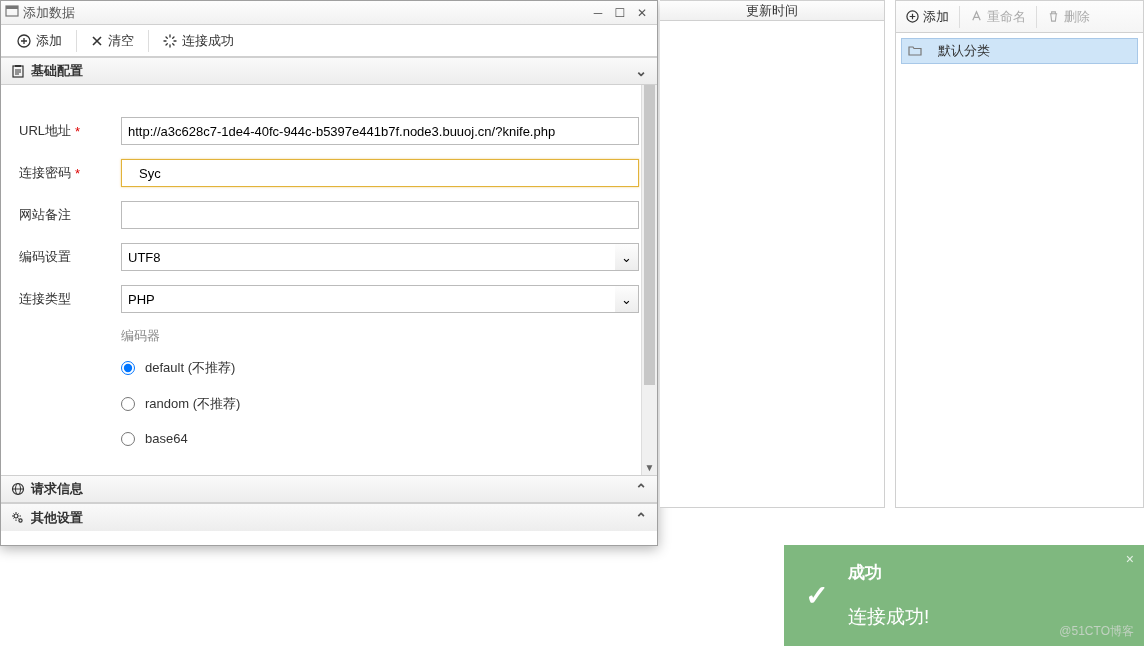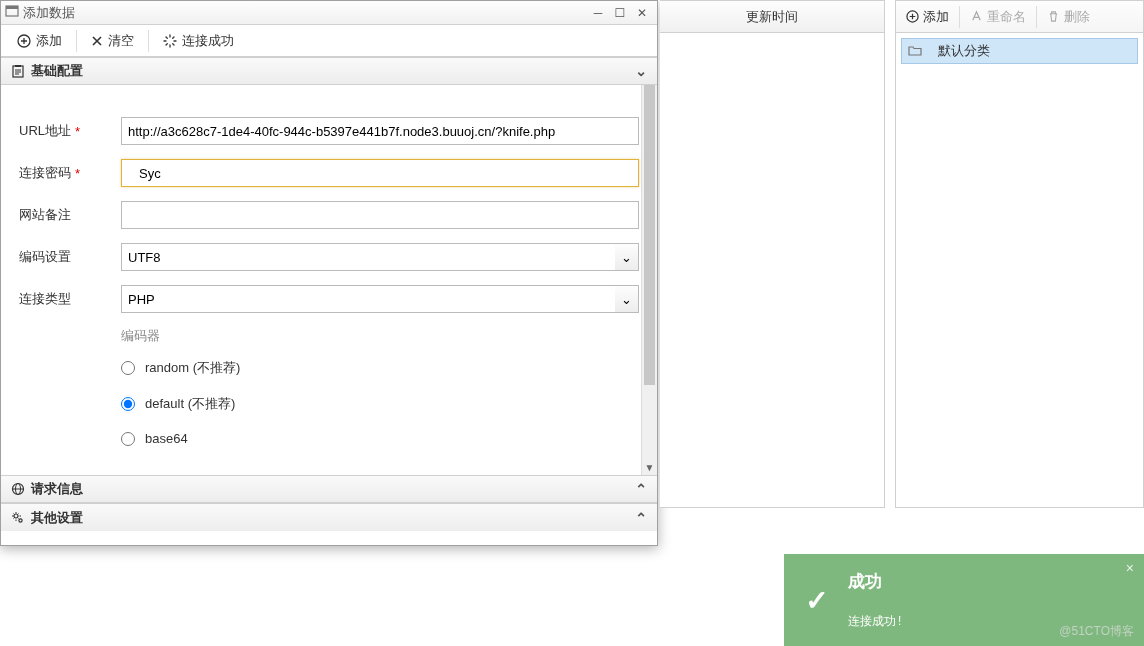--- a/index.html
+++ b/index.html
@@ -119,21 +119,21 @@
     
     .mid-panel {
       position: absolute;
       left: 660px; top: 0;
       width: 225px; height: 508px;
       border: 1px solid #d0d0d0;
       border-left: none;
       background: #fff;
     }
     .mid-head {
-      height: 32px;
+      height: 20px;
       background: linear-gradient(#fdfdfd,#f0f0f0);
       border-bottom: 1px solid #d0d0d0;
       display:flex; align-items:center; justify-content:center;
       color:#333;
     }
     
     .right-panel {
       position: absolute;
       left: 895px; top: 0; right: 0; height: 508px;
       border: 1px solid #d0d0d0;
@@ -173,21 +173,21 @@
       color: #fff;
       padding: 16px 18px;
       display: flex; align-items: center; gap: 16px;
     }
     .toast .check {
       width: 30px; height: 30px;
       display: flex; align-items:center; justify-content:center;
       font-size: 28px; font-weight: bold;
     }
     .toast-body .t1 { font-size: 17px; font-weight: bold; margin-bottom: 20px; }
-    .toast-body .t2 { font-size: 12px; font-family: Liberation Mono, monospace; }
+    .toast-body .t2 { font-size: 19px; }
     .toast .close { position:absolute; top:6px; right:10px; cursor:pointer; font-size:14px; opacity:.8; }
     .watermark { position:absolute; right:10px; bottom:6px; color:#ddd; font-size:12px; opacity:.7; }
     
     .icon-svg { display:inline-flex; }
   </style>
 </head>
 <body>
 
 <div class="dialog">
   <div class="dialog-titlebar">
@@ -307,26 +307,26 @@
         <input class="form-input" style="border-right: none;" readonly="" value="PHP">
         <div class="select-btn">
           <span>⌄</span>
         </div>
       </div>
     </div>
 
     <div class="encoder-block">
       <div class="encoder-title">编码器</div>
       <label class="radio-row">
+        <input type="radio" name="enc" checked="" style="">
+        <span>default (不推荐)</span>
+      </label>
+      <label class="radio-row">
         <input type="radio" name="enc" style="">
         <span>random (不推荐)</span>
-      </label>
-      <label class="radio-row">
-        <input type="radio" name="enc" checked="" style="">
-        <span>default (不推荐)</span>
       </label>
       <label class="radio-row">
         <input type="radio" name="enc" style="">
         <span>base64</span>
       </label>
     </div>
   </div>
 
   <div class="acc-head">
     <span class="icon-svg">

